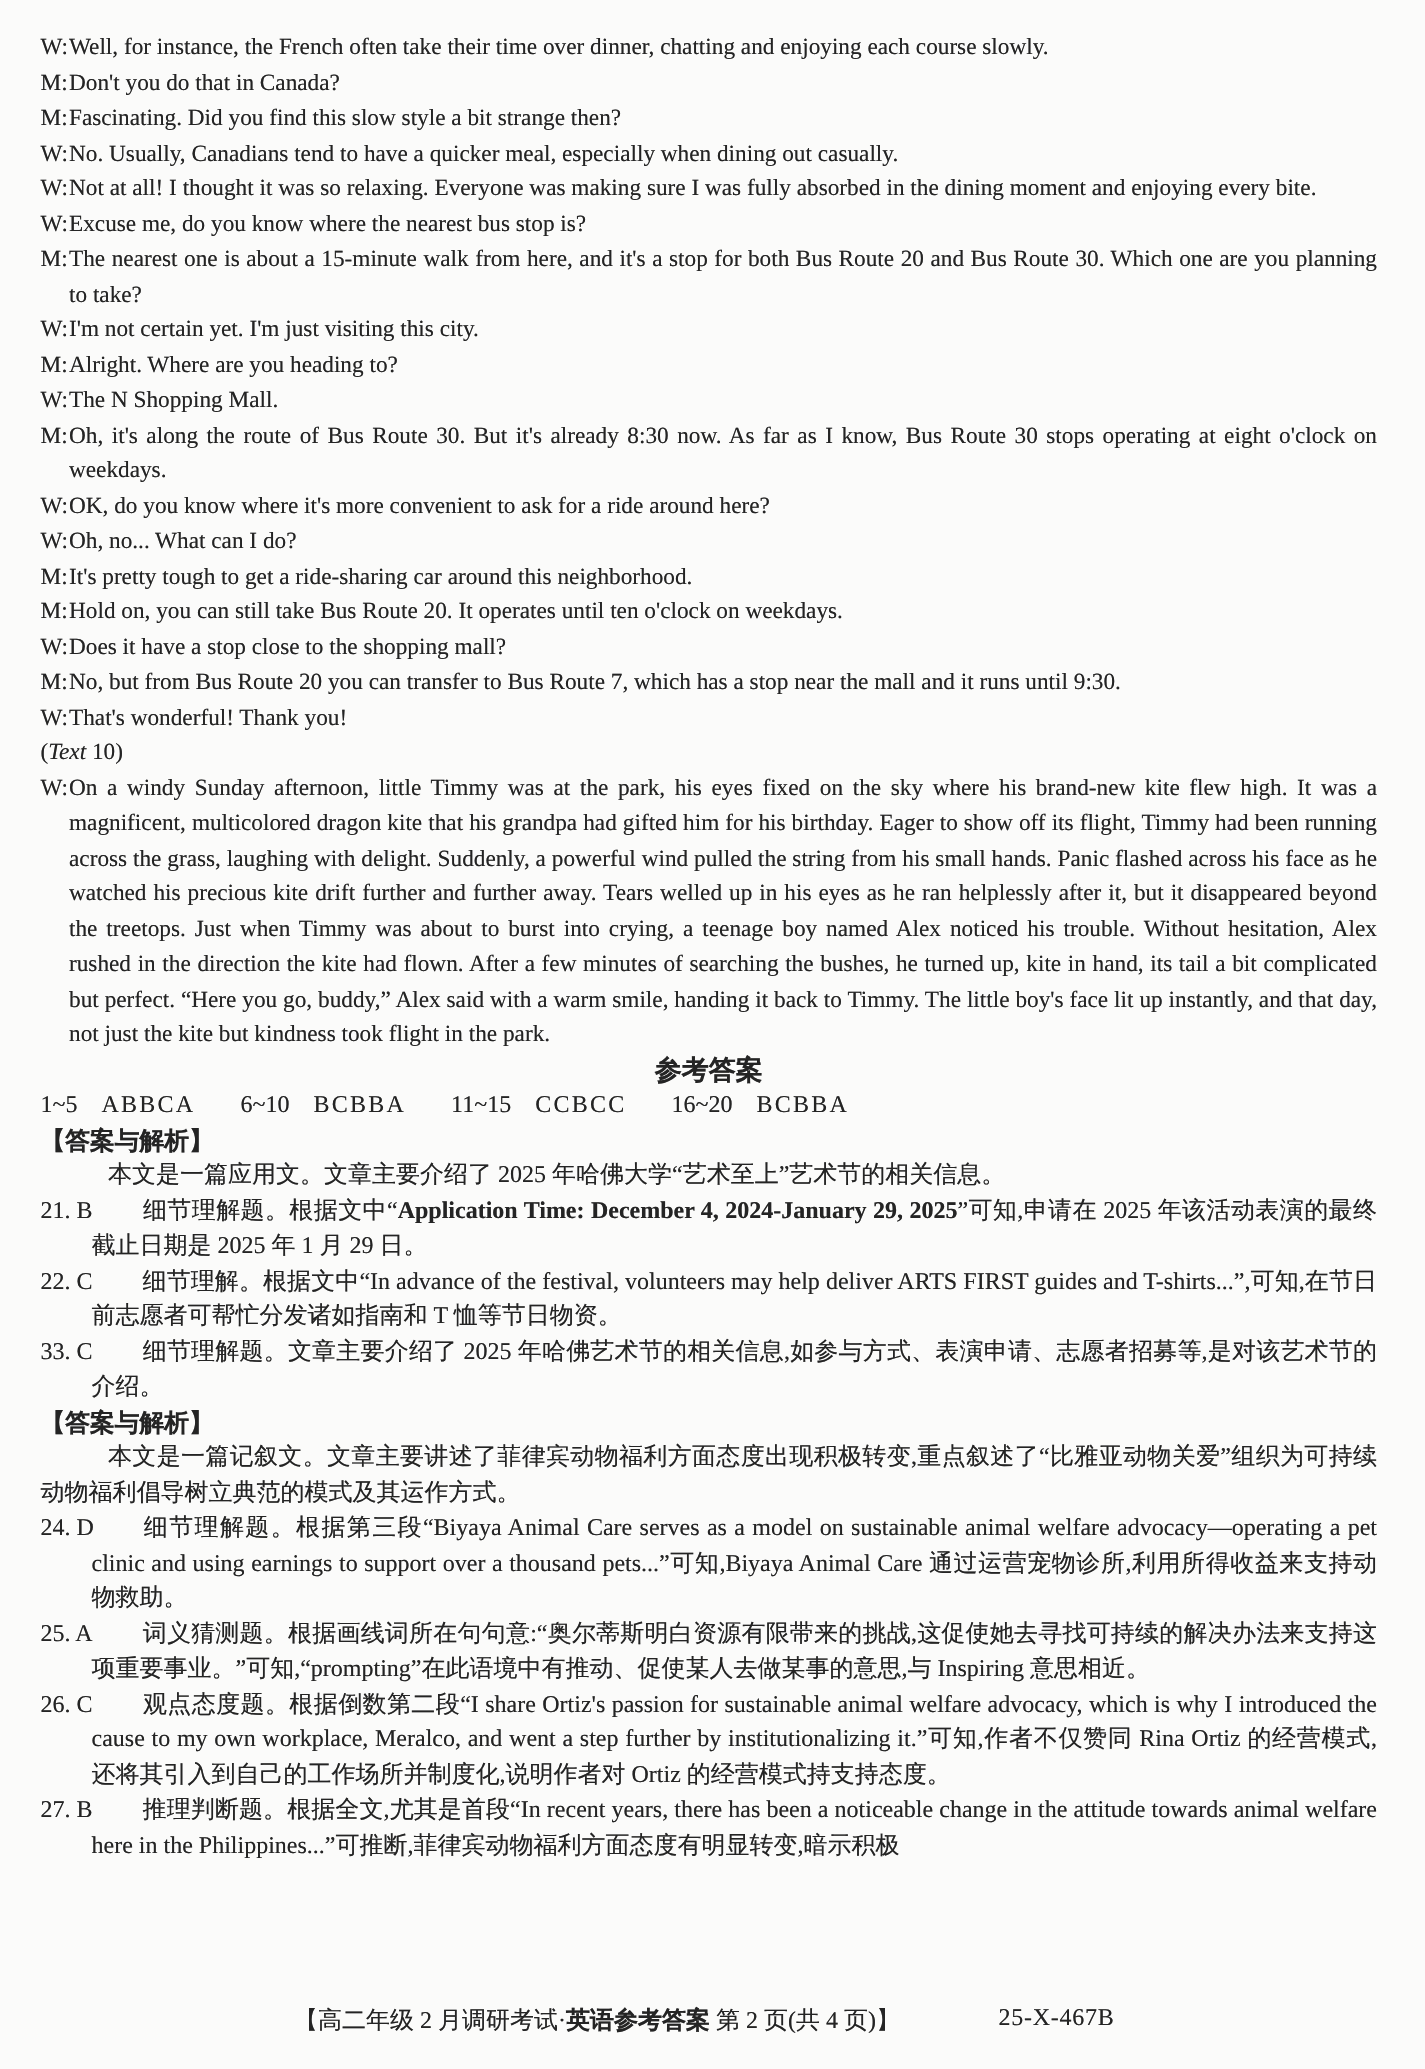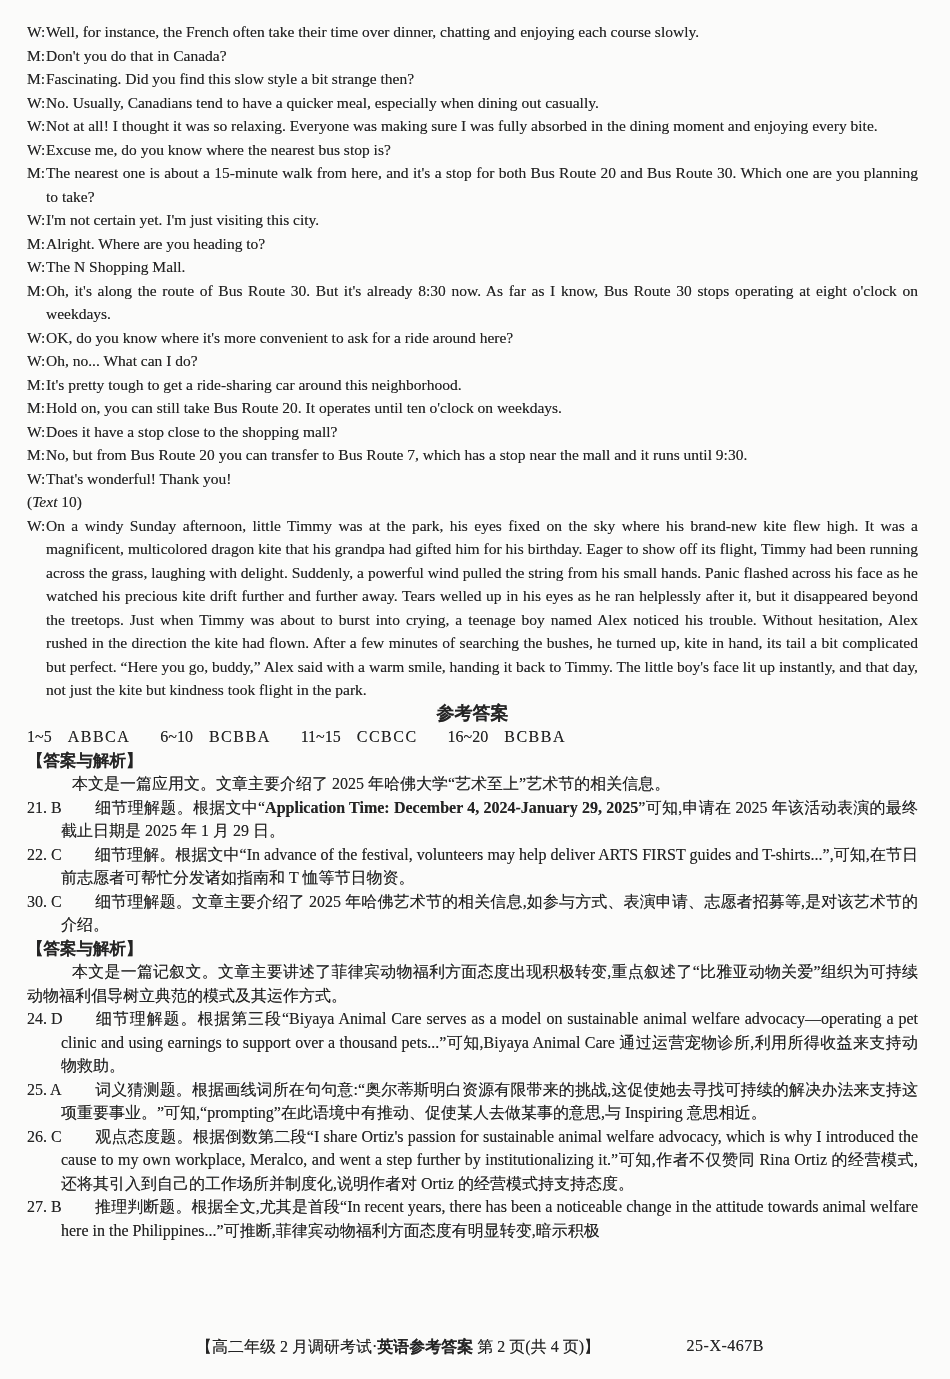--- a/index.html
+++ b/index.html
@@ -33,21 +33,21 @@
   .intro { text-indent: 45px; }
 
   .item { padding-left: 34px; text-indent: -34px; }
   .inum { display: inline-block; width: 68px; text-indent: 0; }
   .b { font-weight: bold; }
 
   .footer {
     position: absolute; top: 1337px; left: 0; width: 796px;
     text-align: center; font-size: 16px; white-space: nowrap;
   }
-  .f-code { position: absolute; right: 32px; top: 0; letter-spacing: 0.5px; text-align: right; }
+  .f-code { position: absolute; right: 53px; top: 0; letter-spacing: 0.5px; text-align: right; }
 </style>
 </head>
 <body>
 
 <div class="page">
 
   <div>
     <p class="dline"><span class="spk">W:</span><span>Well, for instance, the French often take their time over dinner, chatting and enjoying each course slowly.</span></p>
     <p class="dline"><span class="spk">M:</span><span>Don't you do that in Canada?</span></p>
     <p class="dline"><span class="spk">M:</span><span>Fascinating. Did you find this slow style a bit strange then?</span></p>
@@ -75,21 +75,21 @@
 
     <p class="ansrow">
       <span class="rng">1~5</span><span class="lets">ABBCA</span><span class="rng">6~10</span><span class="lets">BCBBA</span><span class="rng">11~15</span><span class="lets">CCBCC</span><span class="rng">16~20</span><span class="lets">BCBBA</span>
     </p>
 
     <p class="bold-head">【答案与解析】</p>
     <p class="intro">本文是一篇应用文。文章主要介绍了 2025 年哈佛大学“艺术至上”艺术节的相关信息。</p>
 
     <p class="item"><span class="inum">21. B</span><span>细节理解题。根据文中“</span><span class="b">Application Time: December 4, 2024-January 29, 2025</span><span>”可知,申请在 2025 年该活动表演的最终截止日期是 2025 年 1 月 29 日。</span></p>
     <p class="item"><span class="inum">22. C</span><span>细节理解。根据文中“In advance of the festival, volunteers may help deliver ARTS FIRST guides and T-shirts...”,可知,在节日前志愿者可帮忙分发诸如指南和 T 恤等节日物资。</span></p>
-    <p class="item"><span class="inum">30. C</span><span>细节理解题。文章主要介绍了 2025 年哈佛艺术节的相关信息,如参与方式、表演申请、志愿者招募等,是对该艺术节的介绍。</span></p>
+    <p class="item"><span class="inum">33. C</span><span>细节理解题。文章主要介绍了 2025 年哈佛艺术节的相关信息,如参与方式、表演申请、志愿者招募等,是对该艺术节的介绍。</span></p>
 
     <p class="bold-head">【答案与解析】</p>
     <p class="intro">本文是一篇记叙文。文章主要讲述了菲律宾动物福利方面态度出现积极转变,重点叙述了“比雅亚动物关爱”组织为可持续动物福利倡导树立典范的模式及其运作方式。</p>
 
     <p class="item"><span class="inum">24. D</span><span>细节理解题。根据第三段“Biyaya Animal Care serves as a model on sustainable animal welfare advocacy—operating a pet clinic and using earnings to support over a thousand pets...”可知,Biyaya Animal Care 通过运营宠物诊所,利用所得收益来支持动物救助。</span></p>
     <p class="item"><span class="inum">25. A</span><span>词义猜测题。根据画线词所在句句意:“奥尔蒂斯明白资源有限带来的挑战,这促使她去寻找可持续的解决办法来支持这项重要事业。”可知,“prompting”在此语境中有推动、促使某人去做某事的意思,与 Inspiring 意思相近。</span></p>
     <p class="item"><span class="inum">26. C</span><span>观点态度题。根据倒数第二段“I share Ortiz's passion for sustainable animal welfare advocacy, which is why I introduced the cause to my own workplace, Meralco, and went a step further by institutionalizing it.”可知,作者不仅赞同 Rina Ortiz 的经营模式,还将其引入到自己的工作场所并制度化,说明作者对 Ortiz 的经营模式持支持态度。</span></p>
     <p class="item"><span class="inum">27. B</span><span>推理判断题。根据全文,尤其是首段“In recent years, there has been a noticeable change in the attitude towards animal welfare here in the Philippines...”可推断,菲律宾动物福利方面态度有明显转变,暗示积极</span></p>
   </div>
 

